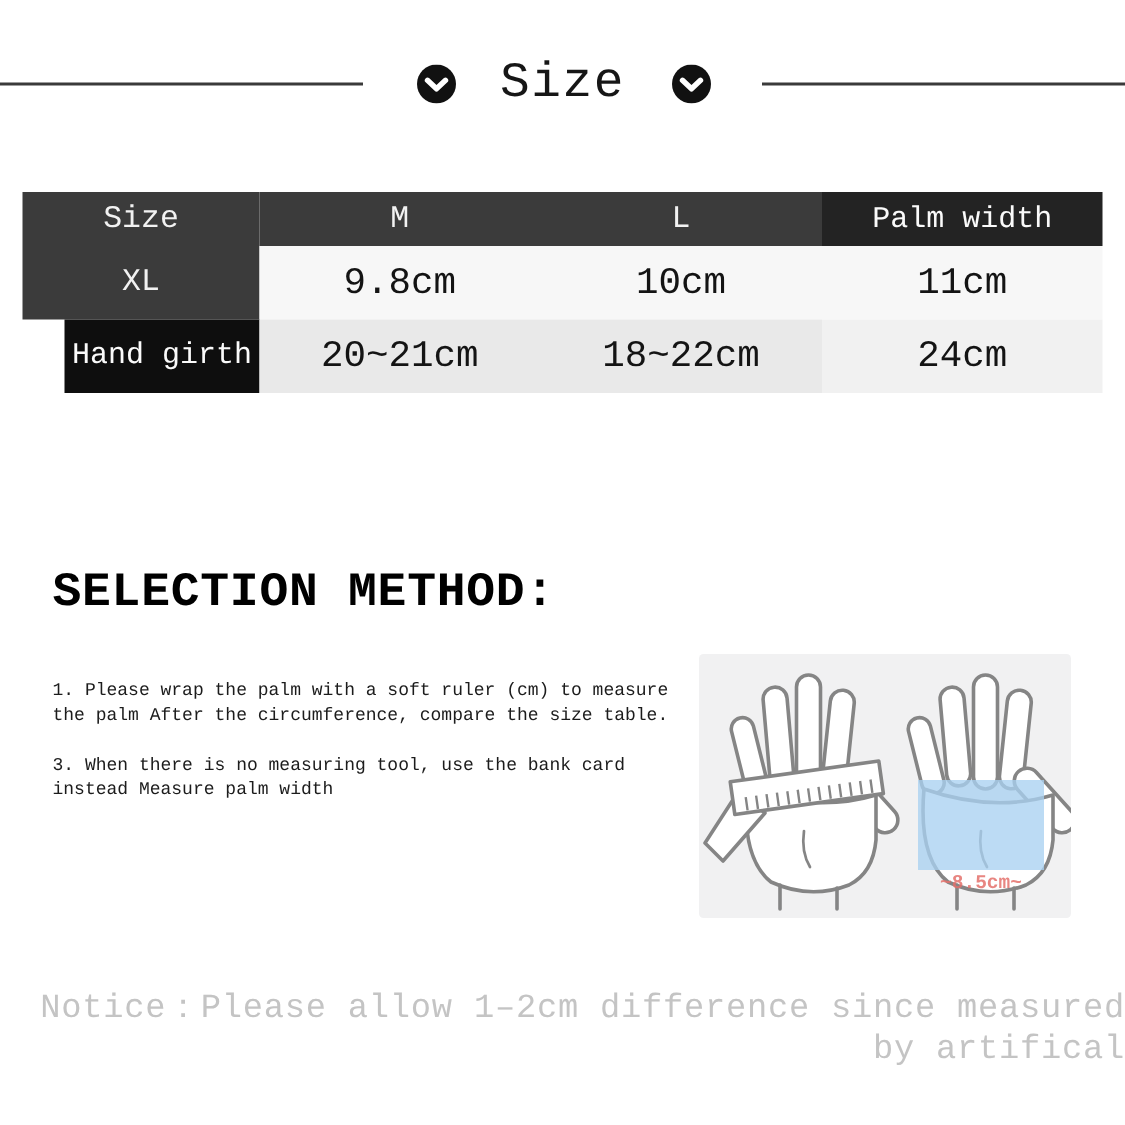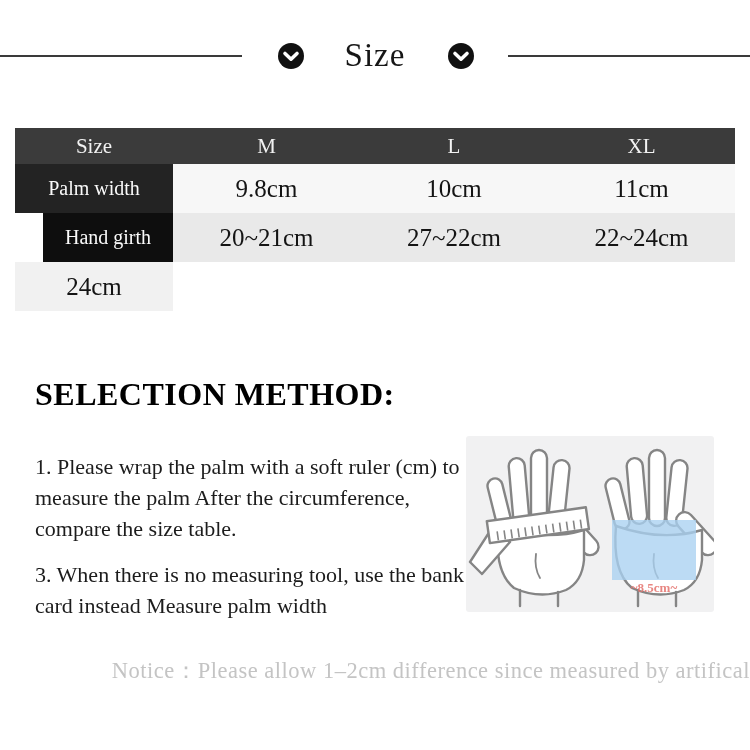--- a/index.html
+++ b/index.html
@@ -1,17 +1,17 @@
 <!DOCTYPE html>
 <html style="--page-bg: #ffffff; --table-header-bg: #3b3b3b; --row1-label-bg: #232323; --row2-label-bg: #0e0e0e; --row3-label-bg: #373737; --row1-bg: #f7f7f7; --row2-bg: #e9e9e9; --row3-bg: #f1f1f1; --panel-bg: #f1f1f2; --card-blue: #a9d1f1; --measure-red: #e4716c; --notice-gray: #c4c4c4;"><head>
 <meta charset="utf-8">
 <style>
   html,body{margin:0;padding:0;background:#fff;}
   .page{position:relative;width:750px;height:750px;background:var(--page-bg,#ffffff);
-        font-family:Liberation Serif, serif;overflow:hidden;}
+        font-family:Liberation Mono, monospace;overflow:hidden;}
 
   
   .hdr-line{position:absolute;top:55px;height:2px;background:#3a3a3a;}
   .hdr-line.left{left:0;width:242px;}
   .hdr-line.right{left:508px;width:242px;}
   .hdr-circ{position:absolute;top:43px;width:26px;height:26px;}
   .hdr-circ.left{left:278px;}
   .hdr-circ.right{left:448px;}
   .hdr-title{position:absolute;top:37px;left:0;width:750px;text-align:center;
              font-size:33px;font-weight:500;color:#161616;letter-spacing:1px;}
@@ -27,21 +27,21 @@
   .rl.r2{background:var(--row2-label-bg,#0e0e0e);margin-left:28px;}
   .rl.r3{background:var(--row3-label-bg,#373737);}
   .rv{color:#141414;font-size:25px;}
   .rv.r1{background:var(--row1-bg,#f7f7f7);}
   .rv.r2{background:var(--row2-bg,#e9e9e9);}
   .rv.r3{background:var(--row3-bg,#f1f1f1);}
 
   
   .sel-heading{position:absolute;left:35px;top:376px;font-size:32px;font-weight:700;
                color:#000000;letter-spacing:0.5px;}
-  .steps{position:absolute;left:35px;top:452px;width:432px;font-size:22px;
+  .steps{position:absolute;left:35px;top:452px;width:432px;font-size:12px;
          line-height:1.4;color:#1c1c1c;}
   .steps p{margin:0 0 16px 0;}
 
   
   .illus{position:absolute;left:466px;top:436px;width:248px;height:176px;
          background:var(--panel-bg,#f1f1f2);border-radius:3px;}
 
   
   .notice{position:absolute;left:0;top:655px;width:750px;text-align:right;
           font-size:22.5px;color:var(--notice-gray,#c4c4c4);letter-spacing:0.5px;}
@@ -67,31 +67,30 @@
     <svg width="26" height="26" viewBox="0 0 26 26">
       <circle cx="13" cy="13" r="13" fill="#111"></circle>
       <path d="M7 10.5 L13 16.2 L19 10.5" stroke="#fff" stroke-width="3.6" fill="none" stroke-linecap="round" stroke-linejoin="round"></path>
     </svg>
   </span>
 
   <div class="size-table">
     <div class="cell th">Size</div>
     <div class="cell th">M</div>
     <div class="cell th">L</div>
+    <div class="cell rl r1">Palm width</div>
+
     <div class="cell th">XL</div>
-
-    <div class="cell rl r1">Palm width</div>
     <div class="cell rv r1">9.8cm</div>
     <div class="cell rv r1">10cm</div>
     <div class="cell rv r1">11cm</div>
 
     <div class="cell rl r2">Hand girth</div>
     <div class="cell rv r2">20~21cm</div>
-    <div class="cell rv r2">27~22cm</div>
-    <div class="cell rv r2">22~24cm</div>
+    <div class="cell rv r2">18~22cm</div>
 
     <div class="cell rv r3">24cm</div>
   </div>
 
   <div class="sel-heading">SELECTION METHOD:</div>
 
   <div class="steps">
     <p>1. Please wrap the palm with a soft ruler (cm) to measure the palm After the circumference, compare the size table.</p>
     <p>3. When there is no measuring tool, use the bank card instead Measure palm width</p>
   </div>

